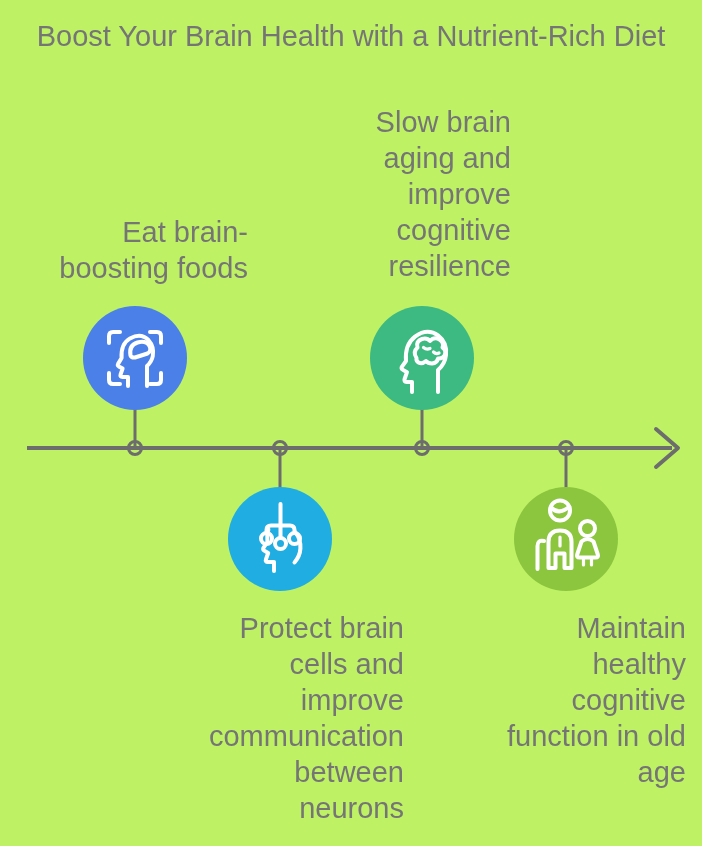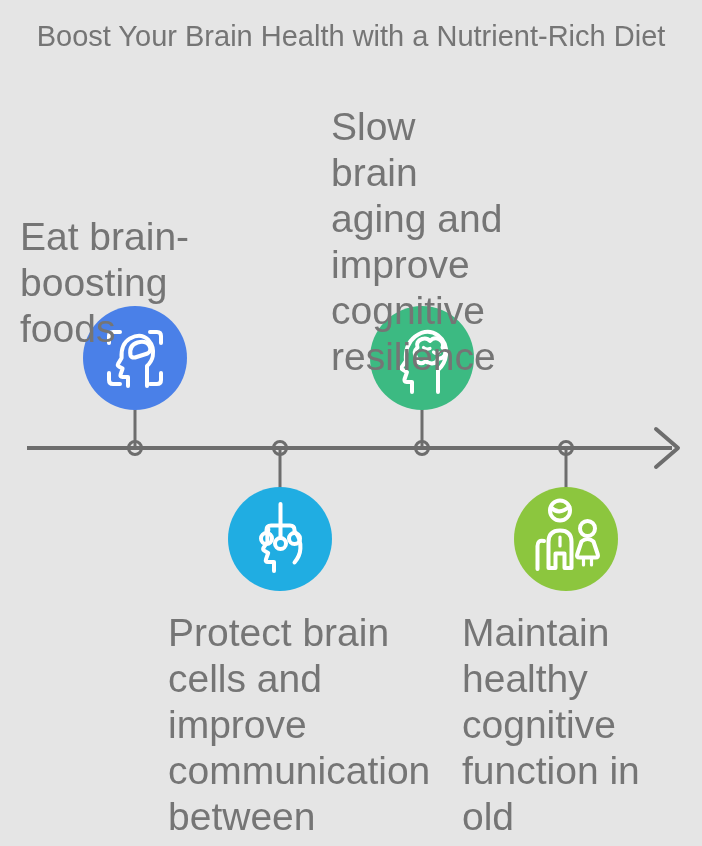--- a/index.html
+++ b/index.html
@@ -1,19 +1,19 @@
 <!DOCTYPE html>
 <html><head>
 <meta charset="utf-8">
 <style>
   html,body{margin:0;padding:0;background:#ffffff;}
   .canvas{
     position:relative;
     width:702px;height:846px;
-    background:#e5e5e5;
+    background:#bef264;
     font-family:"Liberation Sans", sans-serif;
     overflow:hidden;
   }
   .title{
     position:absolute;left:0;top:18px;width:702px;
     text-align:center;
     font-size:29px;line-height:36px;
     color:#757575;
     white-space:nowrap;
   }
@@ -24,26 +24,26 @@
   .step-circle{
     position:absolute;width:104px;height:104px;border-radius:50%;
     z-index:2;display:flex;align-items:center;justify-content:center;
   }
   .step-circle svg{width:104px;height:104px;display:block;}
   .icon-stroke{fill:none;stroke:#ffffff;stroke-width:4;stroke-linecap:round;stroke-linejoin:round;}
   .icon-stroke-thin{fill:none;stroke:#ffffff;stroke-width:3.2;stroke-linecap:round;stroke-linejoin:round;}
   .label{
     position:absolute;
     color:#757575;
-    font-size:39px;line-height:46px;
-    text-align:left;
+    font-size:29px;line-height:36px;
+    text-align:right;
     white-space:pre-line;
     z-index:2;
   }
-  .label-1{left:20px;top:214px;width:242px;}
+  .label-1{left:6px;top:214px;width:242px;}
   .label-2{left:168px;top:610px;width:236px;}
   .label-3{left:331px;top:104px;width:180px;}
   .label-4{left:462px;top:610px;width:224px;}
   .circle-1{left:83px;top:306px;}
   .circle-2{left:228px;top:487px;}
   .circle-3{left:370px;top:306px;}
   .circle-4{left:514px;top:487px;}
   .tl{stroke:#6d6d6d;fill:none;}
 </style>
 </head>

